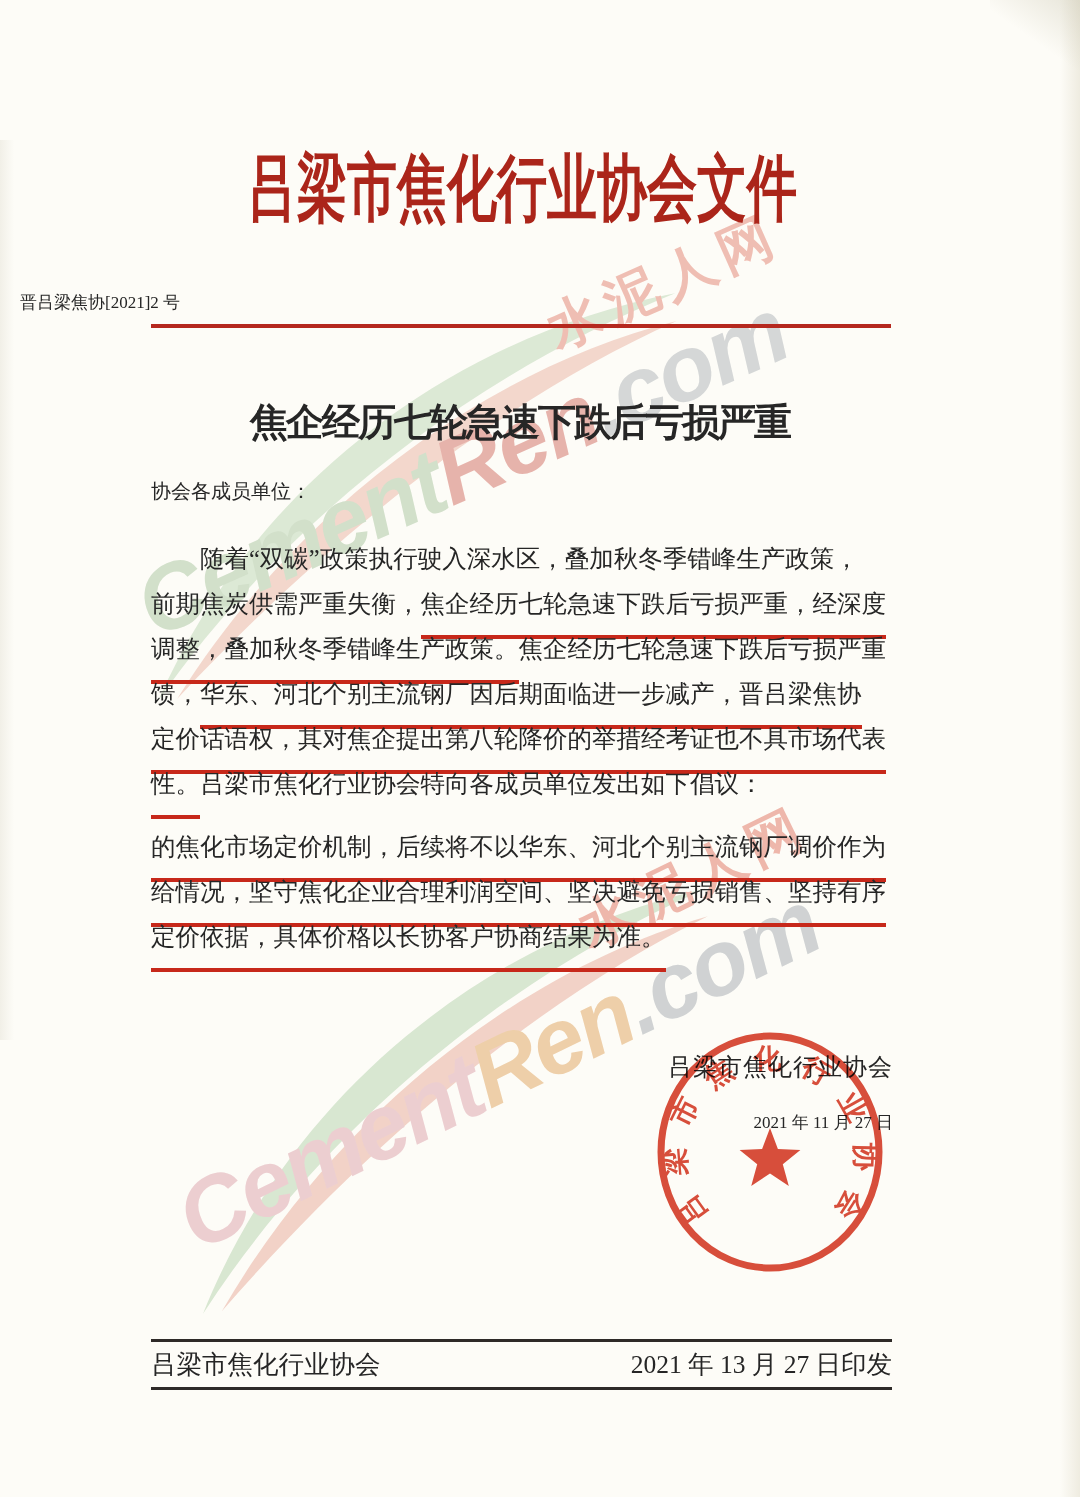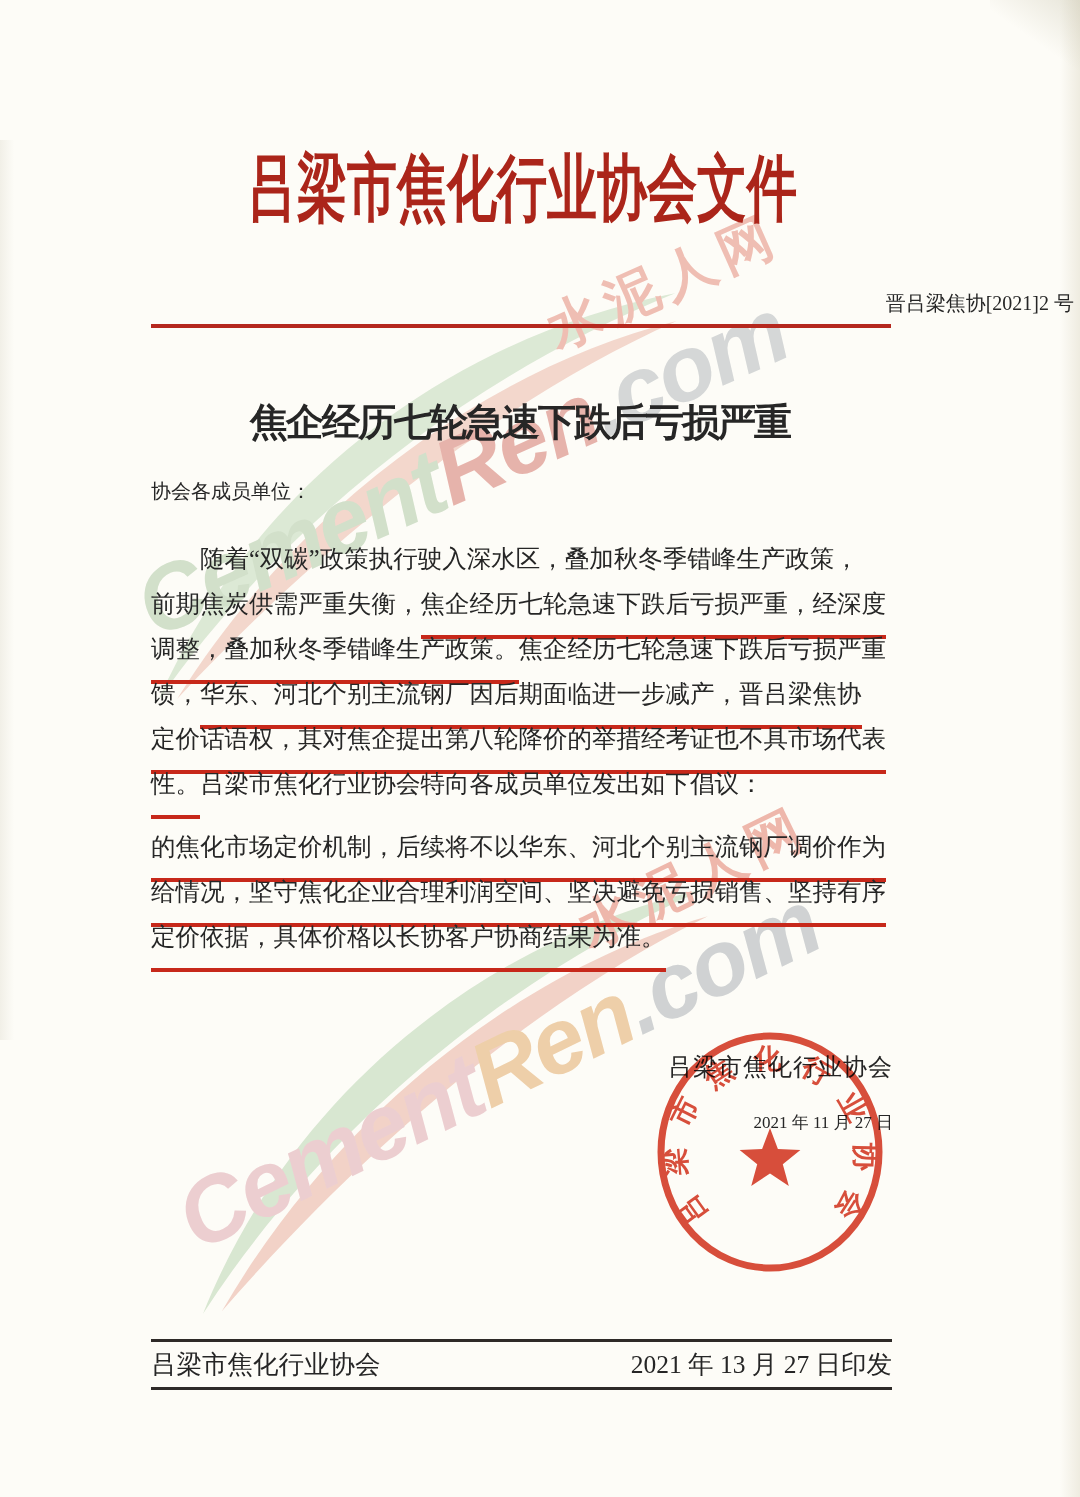--- a/index.html
+++ b/index.html
@@ -30,21 +30,21 @@
   .wm .p-com{color:var(--wm_gray,#9aa1a8);}
   .wm-a .p-cement{color:var(--wm_green,#93b788);}
   .wm-a .p-ren{color:var(--wm_red,#c6473c);}
   .wm-b .p-cement{color:var(--wm_pink,#d898a3);}
   .wm-b .p-ren{color:var(--wm_orange,#dc9a4d);}
 
   
   .org-title{left:0;right:36px;top:152px;text-align:center;z-index:3;
     font-size:50px;line-height:50px;font-weight:bold;color:var(--header_red,#ab251a);
     transform:scaleY(1.45);transform-origin:center top;letter-spacing:0;}
-  .doc-no{left:0;right:6px;top:287px;text-align:right;z-index:3;font-size:20px;line-height:32px;}
+  .doc-no{left:0;right:6px;top:287px;text-align:left;z-index:3;font-size:17px;line-height:32px;padding-left:20px;}
   .red-rule{left:151px;top:324px;width:740px;height:4px;z-index:3;background:var(--rule_red,#b5281e);}
 
   .doc-title{left:0;right:40px;top:399px;text-align:center;z-index:3;
     font-size:38px;line-height:46px;font-weight:bold;letter-spacing:-2px;}
 
   
   .content{left:151px;top:474px;width:742px;z-index:3;}
   .salutation{font-size:20px;line-height:34px;margin-bottom:28px;}
   .para .line{font-size:24.5px;line-height:45px;height:45px;white-space:nowrap;}
   .para .line span{display:inline-block;}

